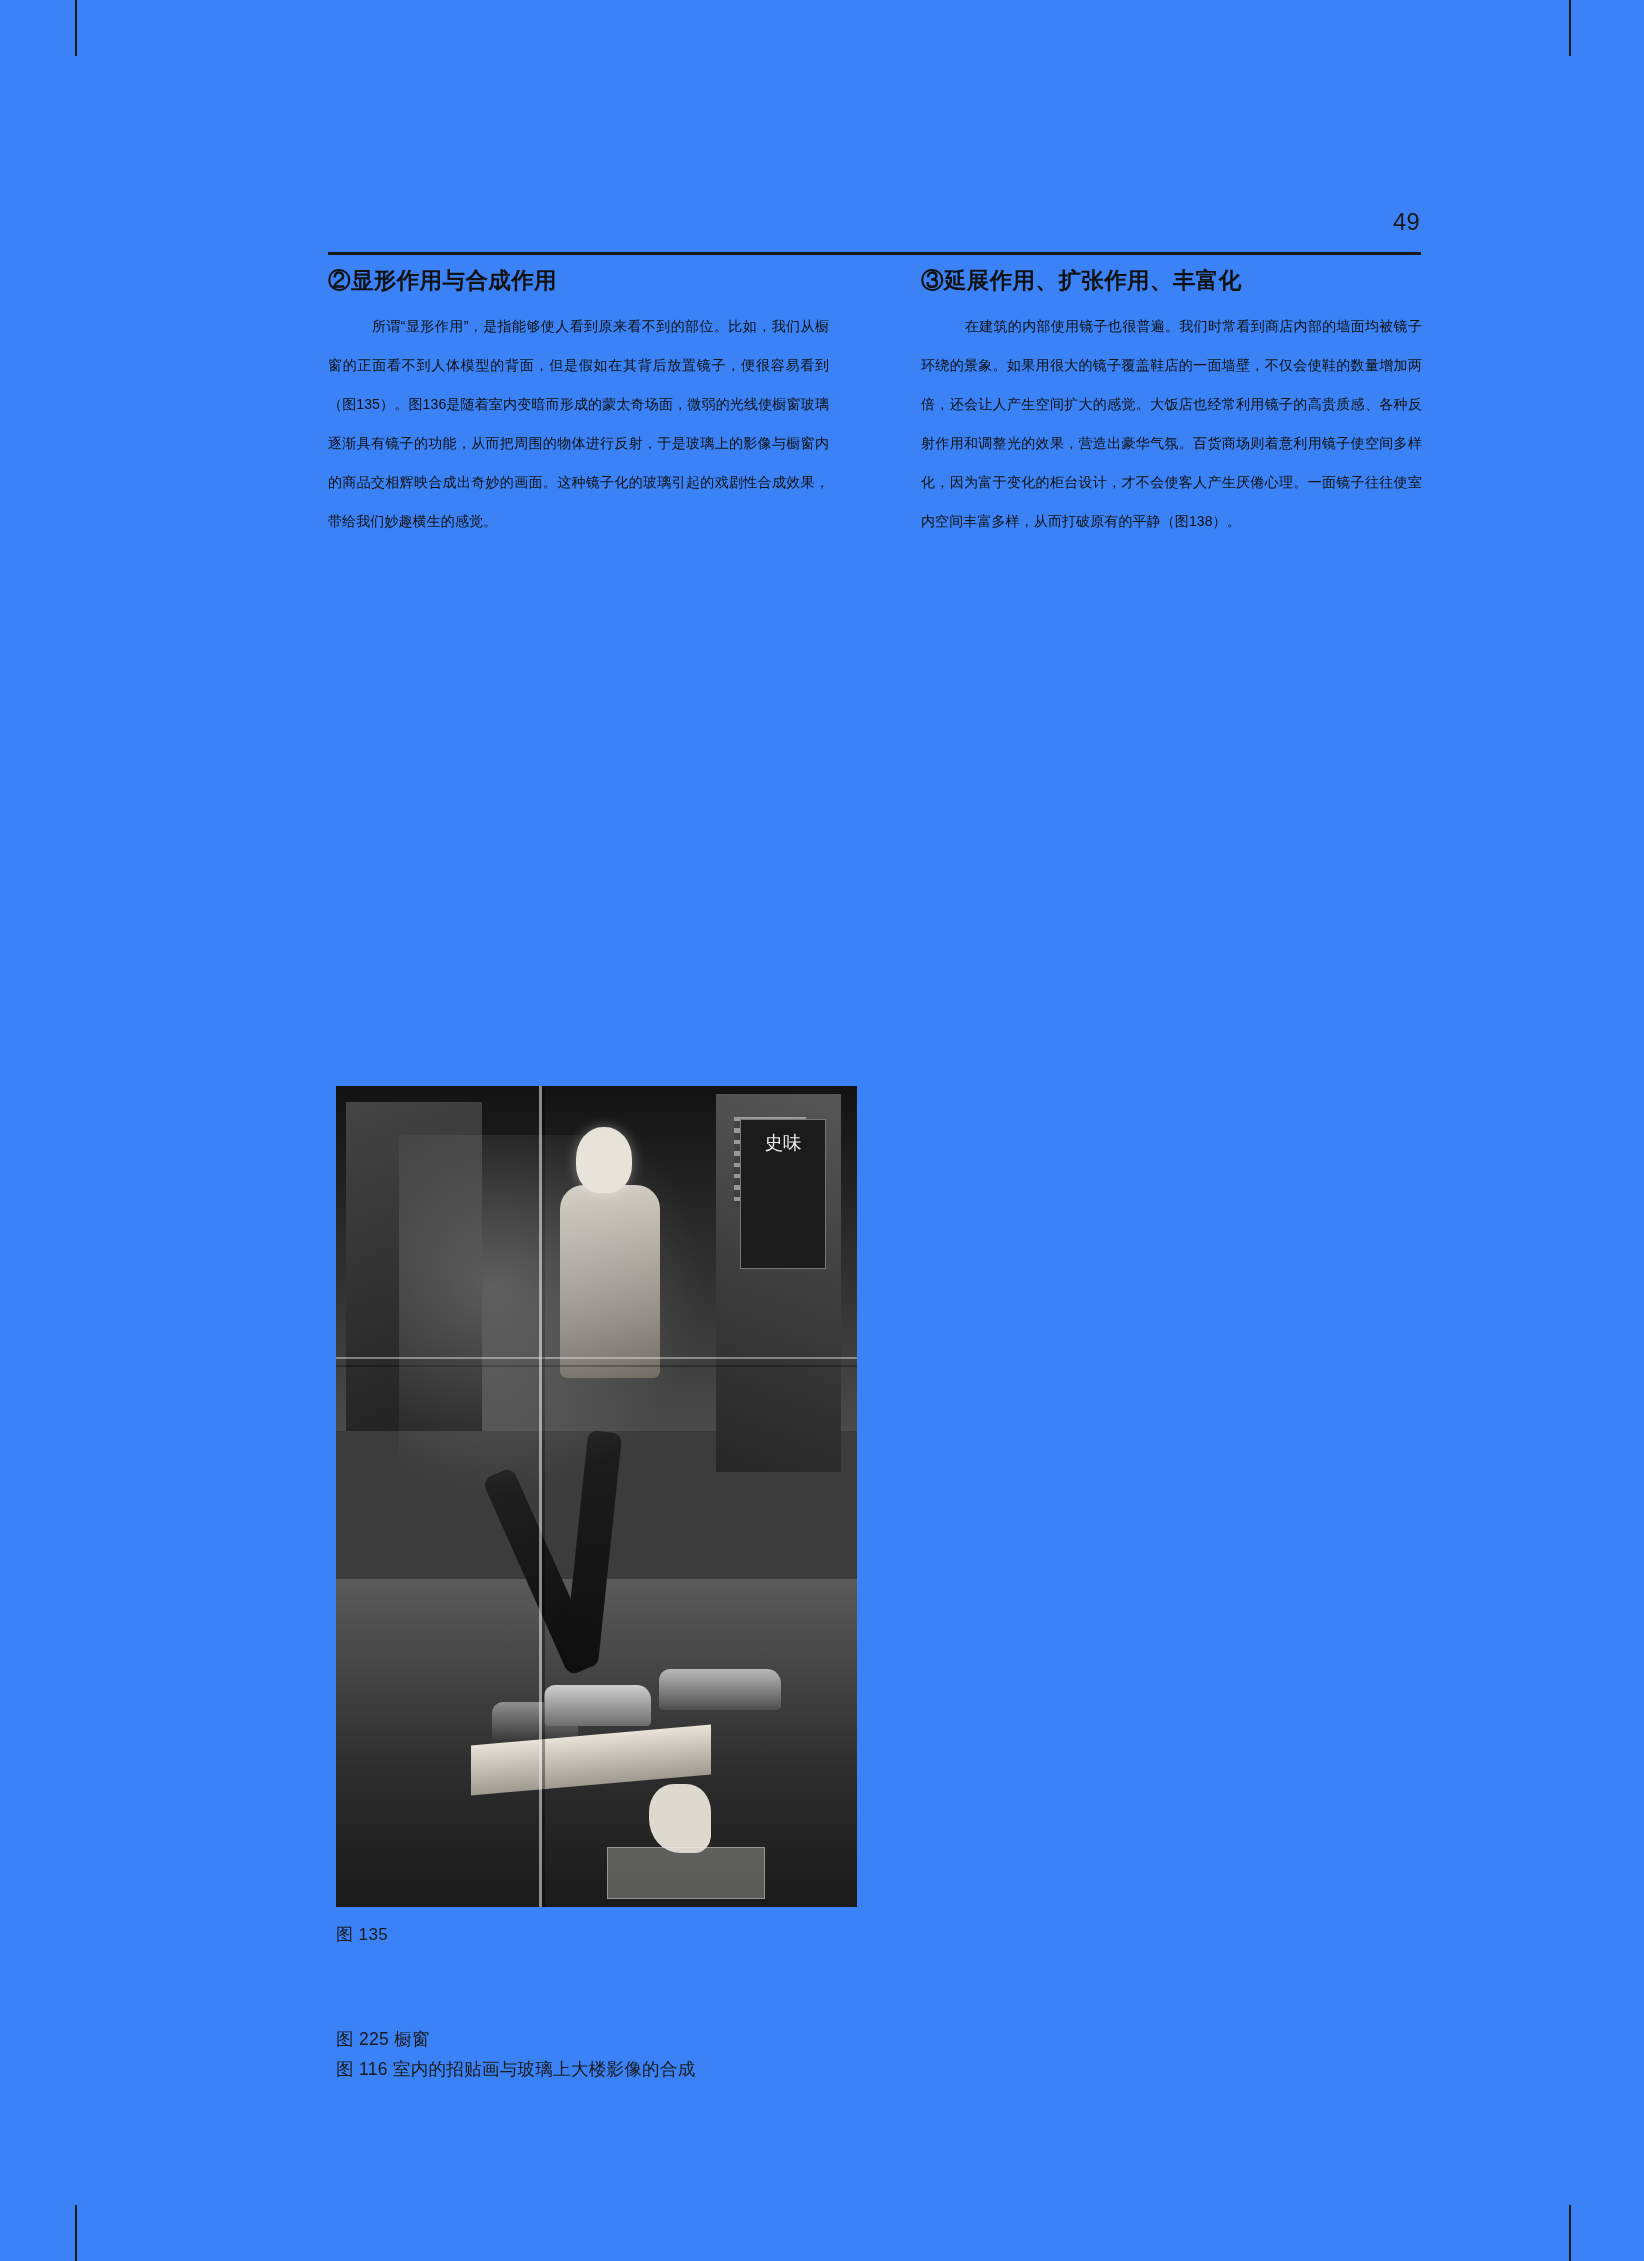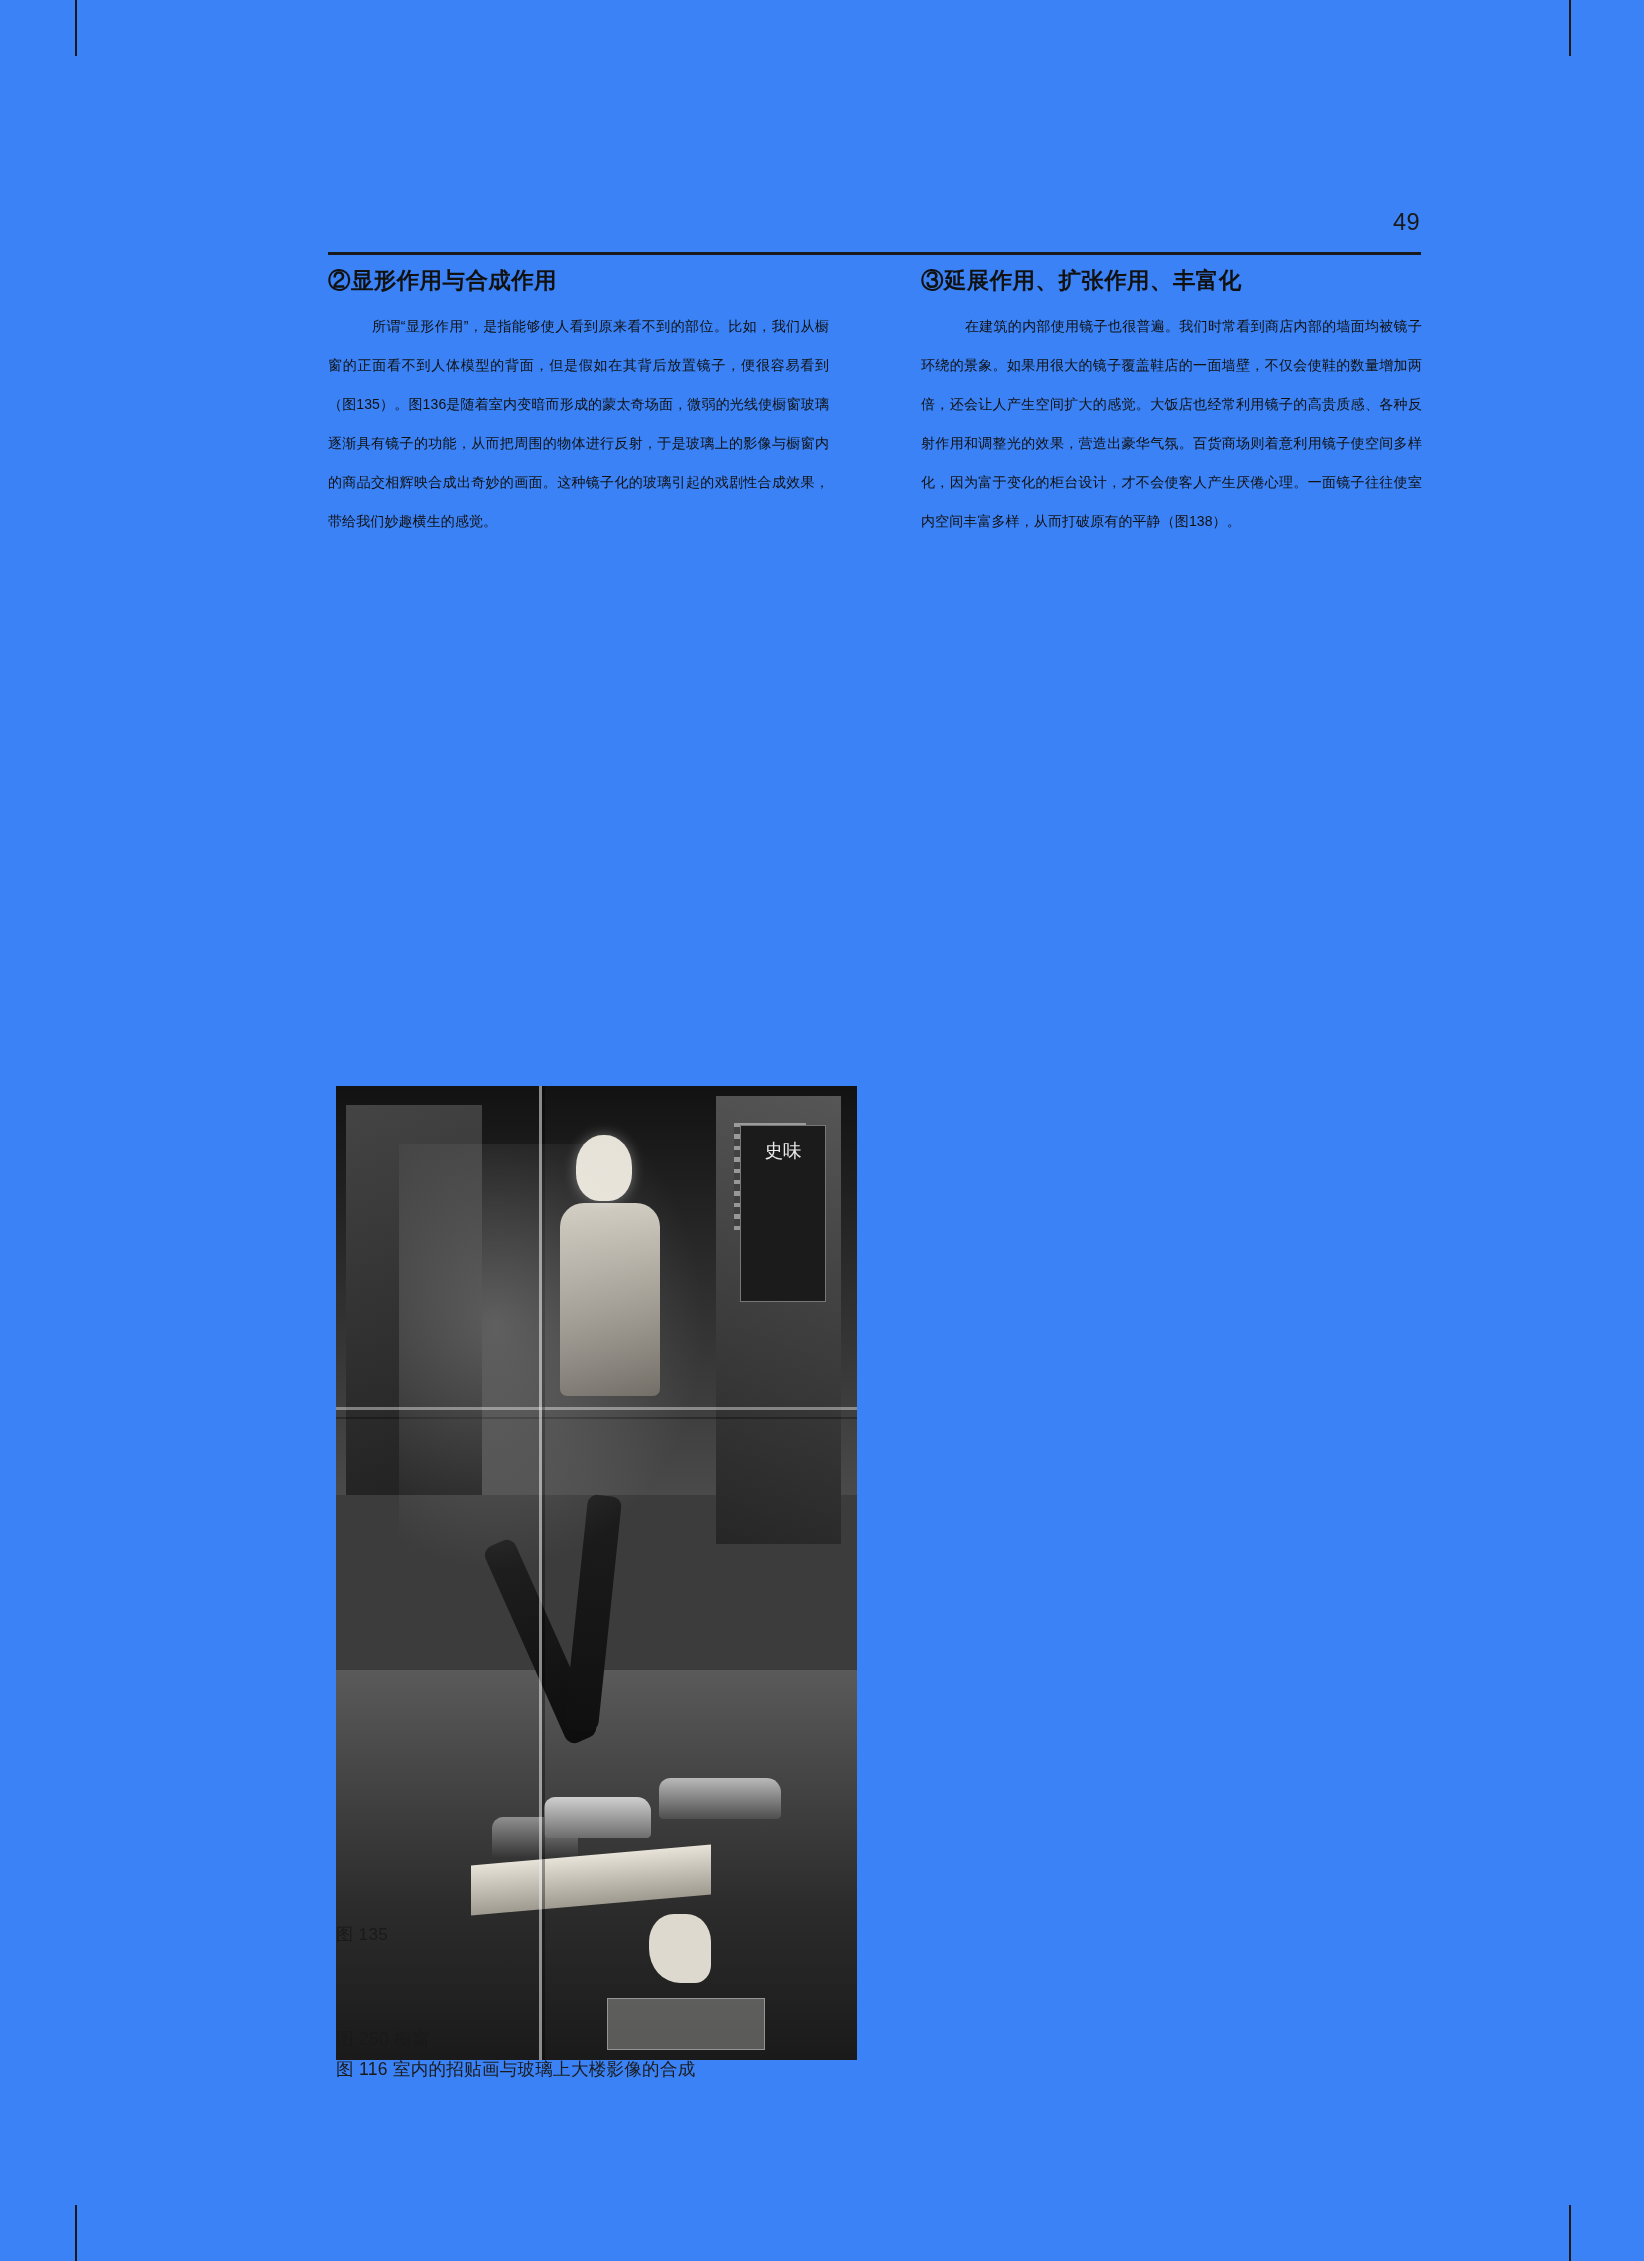--- a/index.html
+++ b/index.html
@@ -74,21 +74,21 @@
     text-align: justify;
     text-justify: inter-character;
     text-indent: 44px;
     letter-spacing: 0.1px;
   }
 
   
   .figure {
     position: absolute;
   }
-  .fig-a { left: 336px;  top: 1086px; width: 521px;  height: 974px; }
+  .fig-a { left: 336px;  top: 1086px; width: 521px;  height: 821px; }
   .fig-b { left: 910px; top: 1086px; width: 512px;  height: 821px; }
 
   .fig-img {
     width: 100%;
     height: 100%;
     display: block;
     background: #2a2a2a;
     position: relative;
     overflow: hidden;
   }
@@ -316,18 +316,18 @@
       <div class="horizline h2"></div>
       <div class="glassline g1"></div>
       <div class="glassline g2"></div>
       <div class="flare"></div>
     </div>
     <div class="fig-caption-inline">图 135</div>
   </div>
 
 
   <div class="caption-block">
-    <div class="caption-line">图 250  橱窗</div>
+    <div class="caption-line">图 225  橱窗</div>
     <div class="caption-line">图 116  室内的招贴画与玻璃上大楼影像的合成</div>
   </div>
 
 </div>
 
 
 </body></html>

